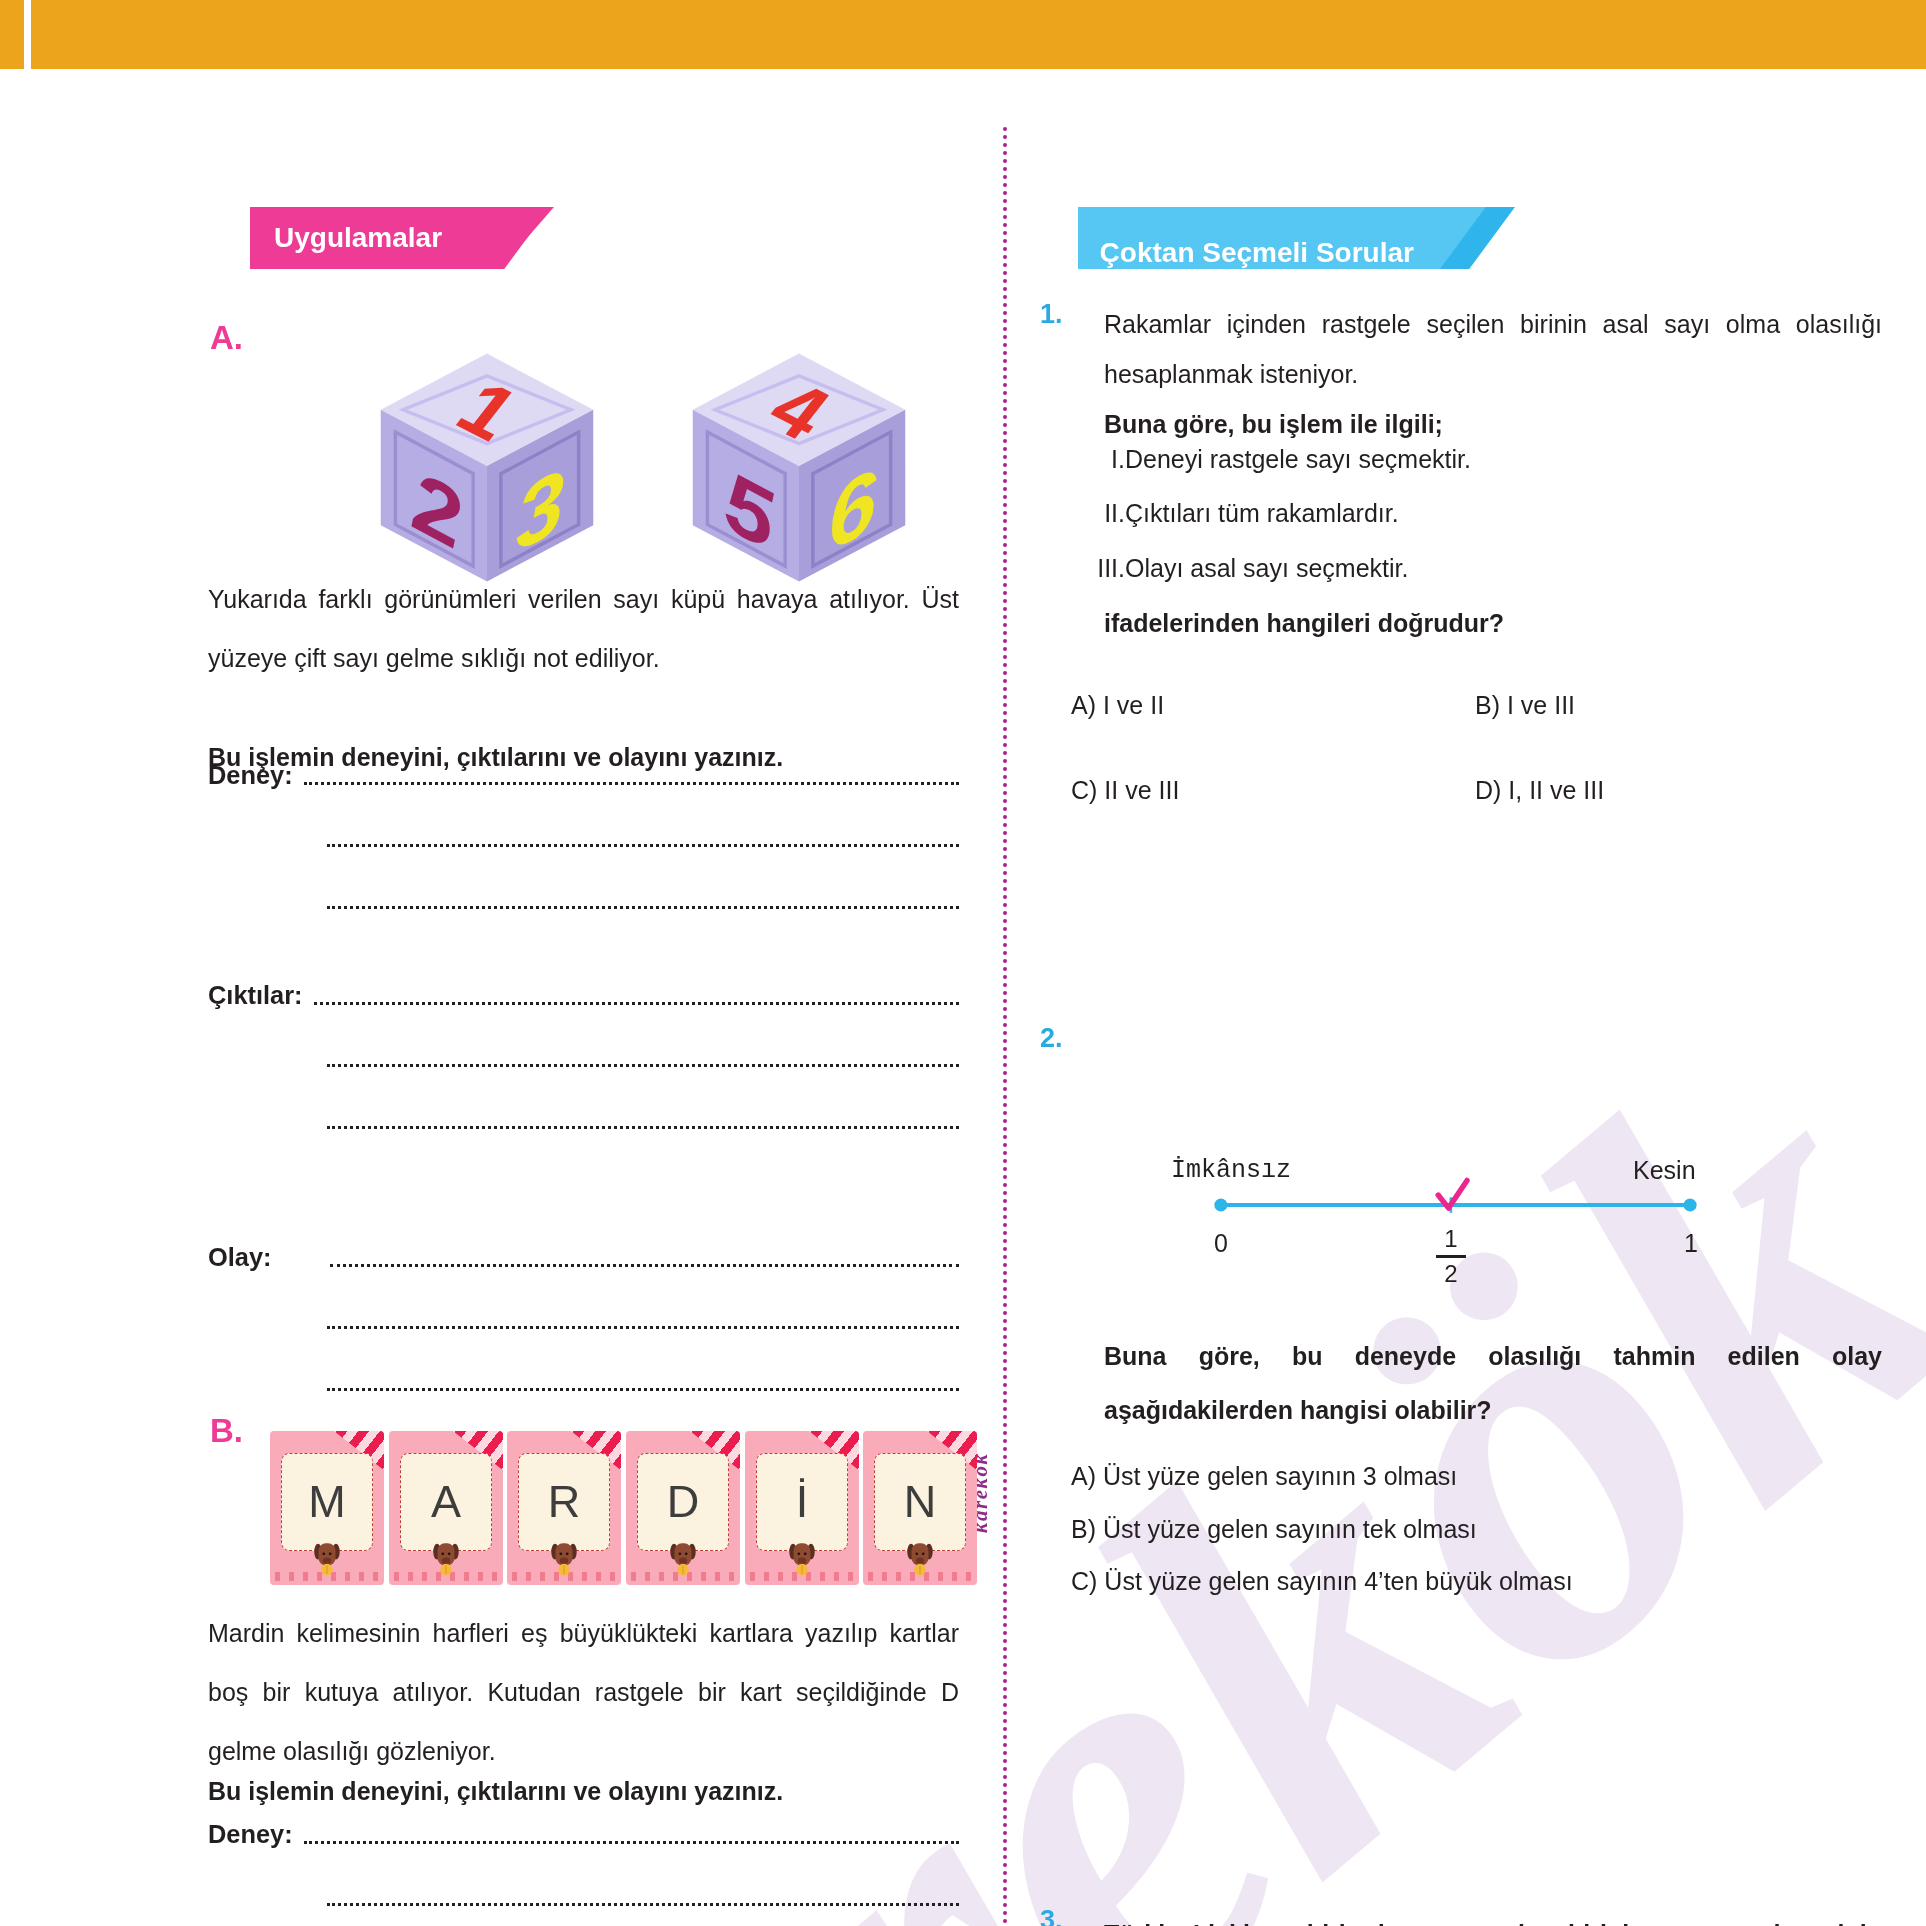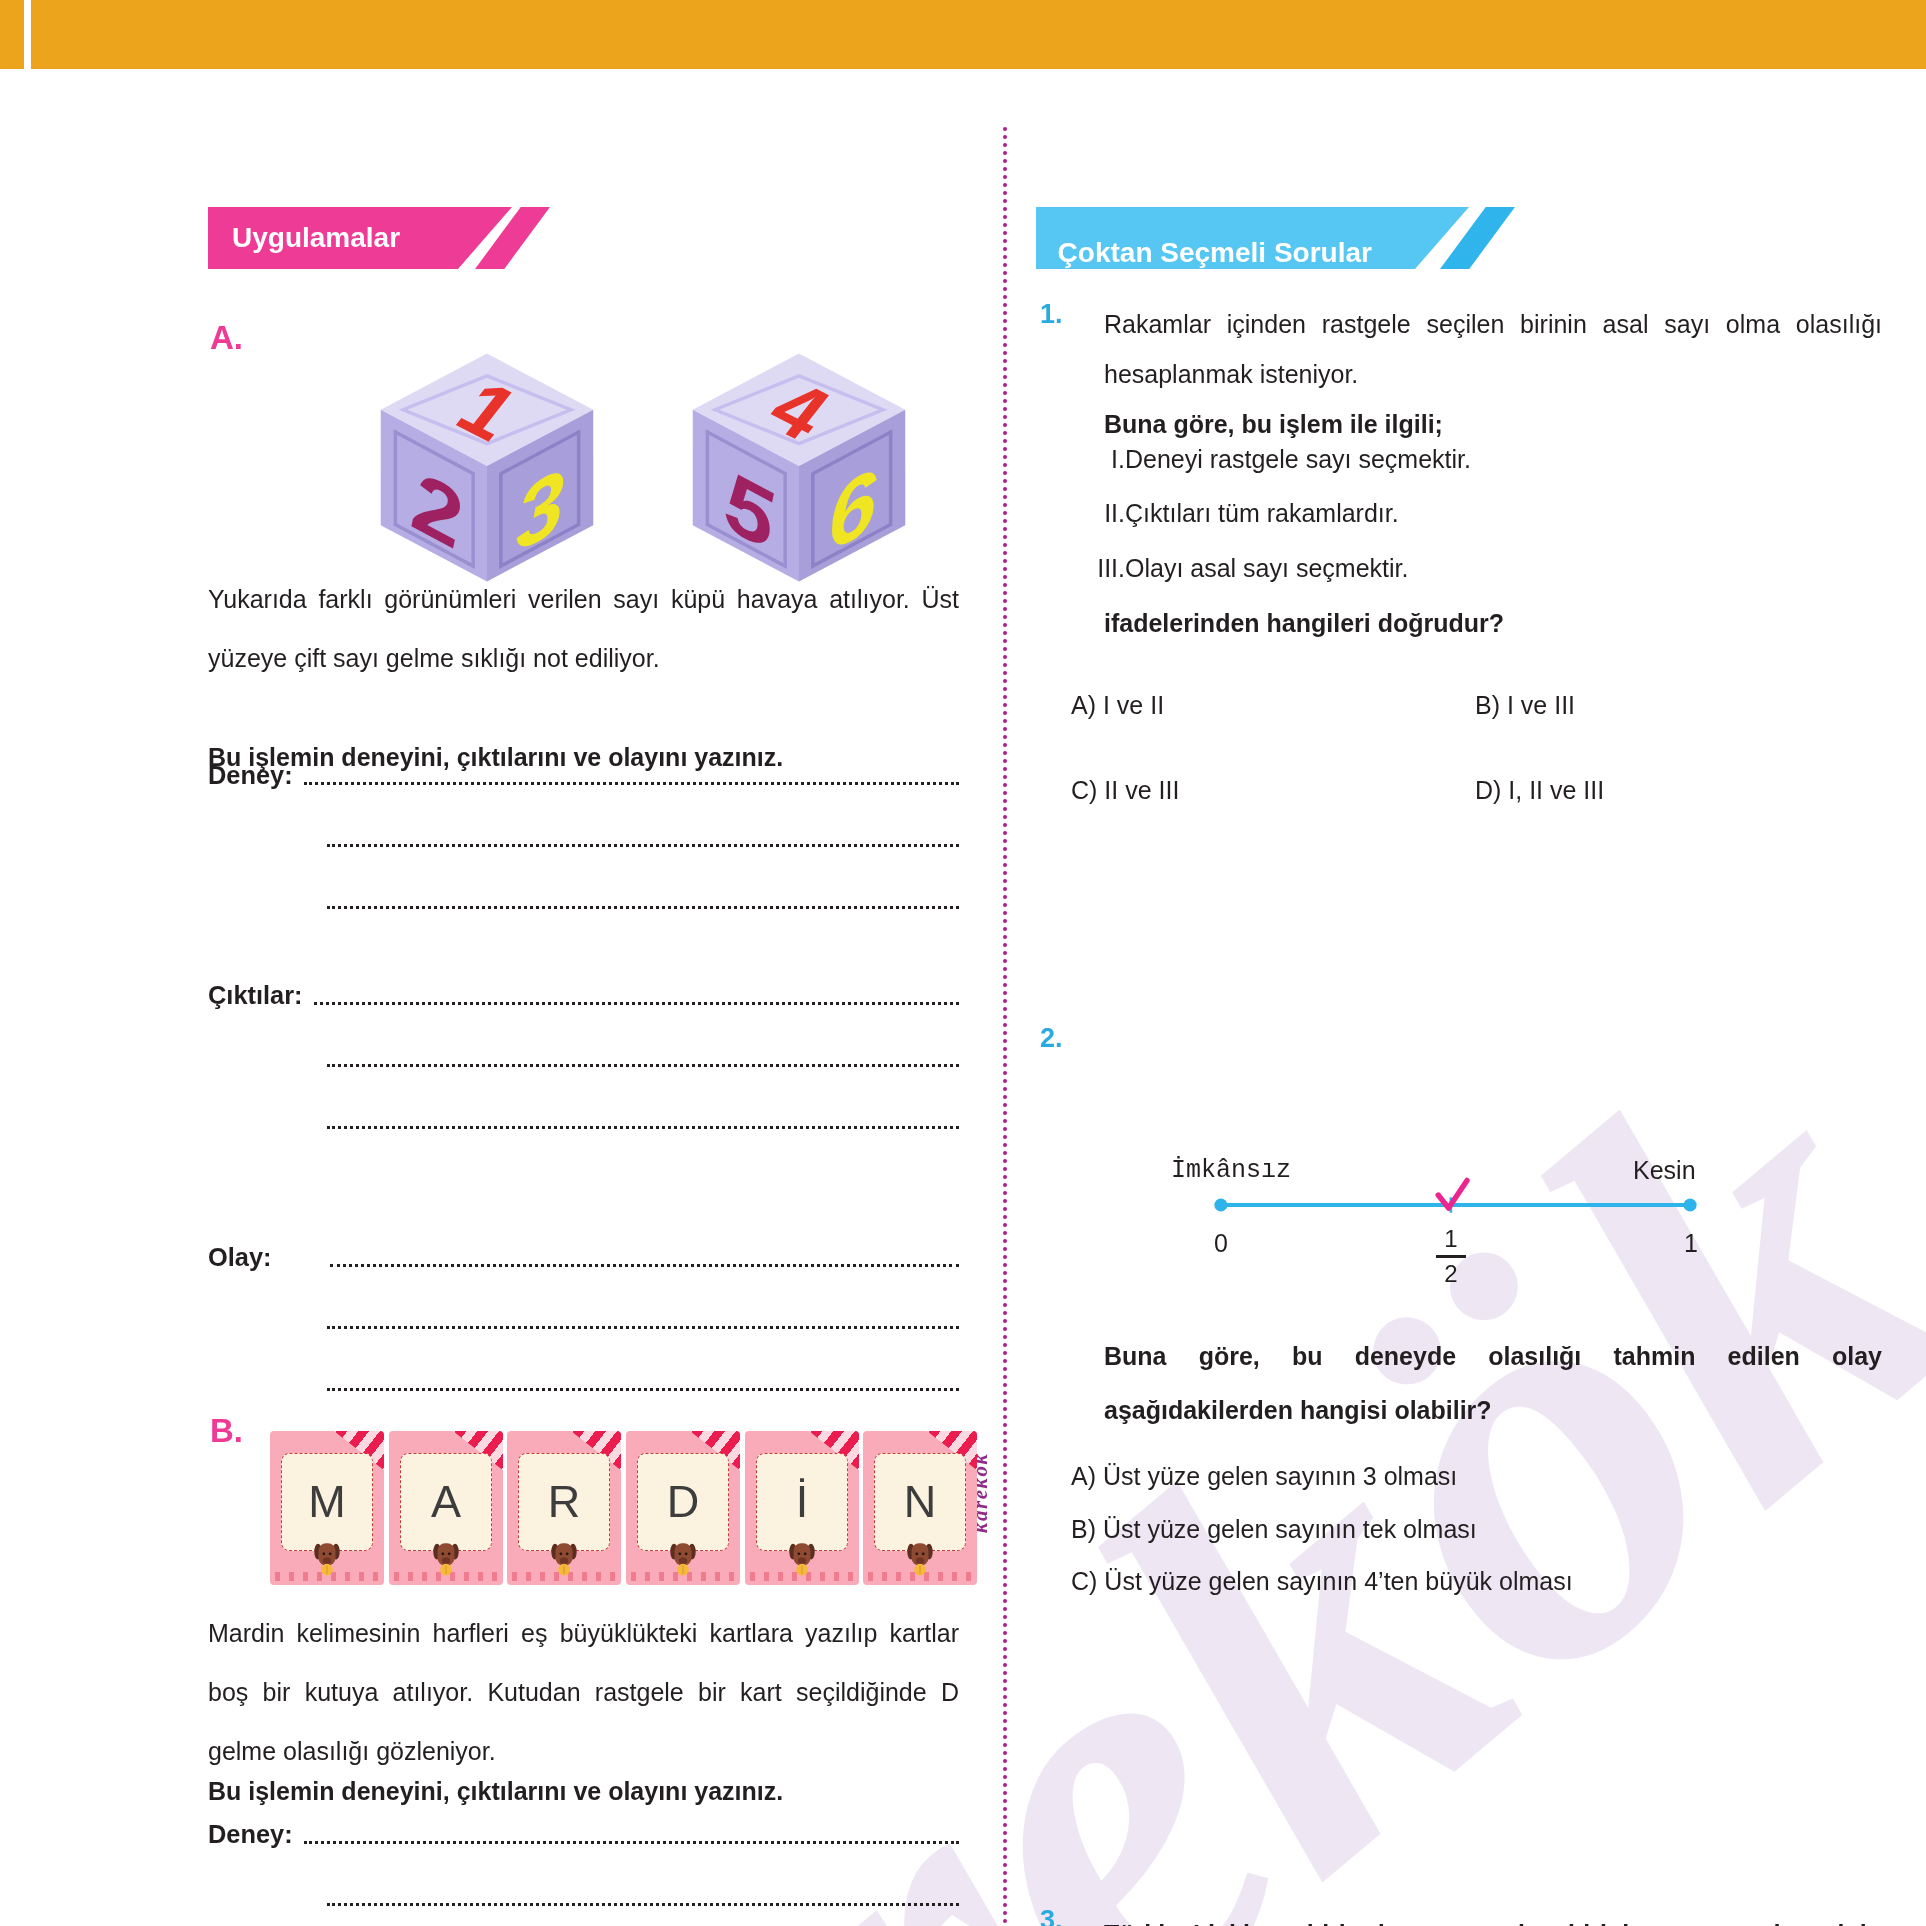--- a/index.html
+++ b/index.html
@@ -5,21 +5,21 @@
   html,body{margin:0;padding:0;background:#ffffff;}
   #page{position:relative;width:1965px;height:2512px;background:#fff;overflow:hidden;
         font-family:"Liberation Sans",sans-serif;color:#231F20;}
   .abs{position:absolute;}
   
   .band-top{background:#ECA41D;}
   
   .banner{display:flex;align-items:center;color:#fff;font-weight:bold;}
   .banner.pink{background:#EE3C96;}
   .banner.blue{background:#56C6F2;}
-  .banner-cut{clip-path:polygon(0 0,100% 0,calc(100% - 54px) 100%,0 100%);}
+  .banner-cut{clip-path:polygon(0 0,100% 0,calc(100% - 54px) 100%,0 100%);margin-left:42px;}
   .stripe{clip-path:polygon(61% 0,100% 0,39% 100%,0 100%);}
   .stripe.pink{background:#EE3C96;}
   .stripe.blue{background:#2FB5EC;}
   
   .para{font-size:25px;line-height:59px;text-align:justify;}
   .rpara{font-size:25px;line-height:50px;text-align:justify;}
   .bold{font-weight:bold;}
   .seclabel{font-size:33px;font-weight:bold;color:#EE3C96;}
   .qnum{font-size:27px;font-weight:bold;color:#29ABE2;}
   .opt{font-size:25px;white-space:nowrap;}

